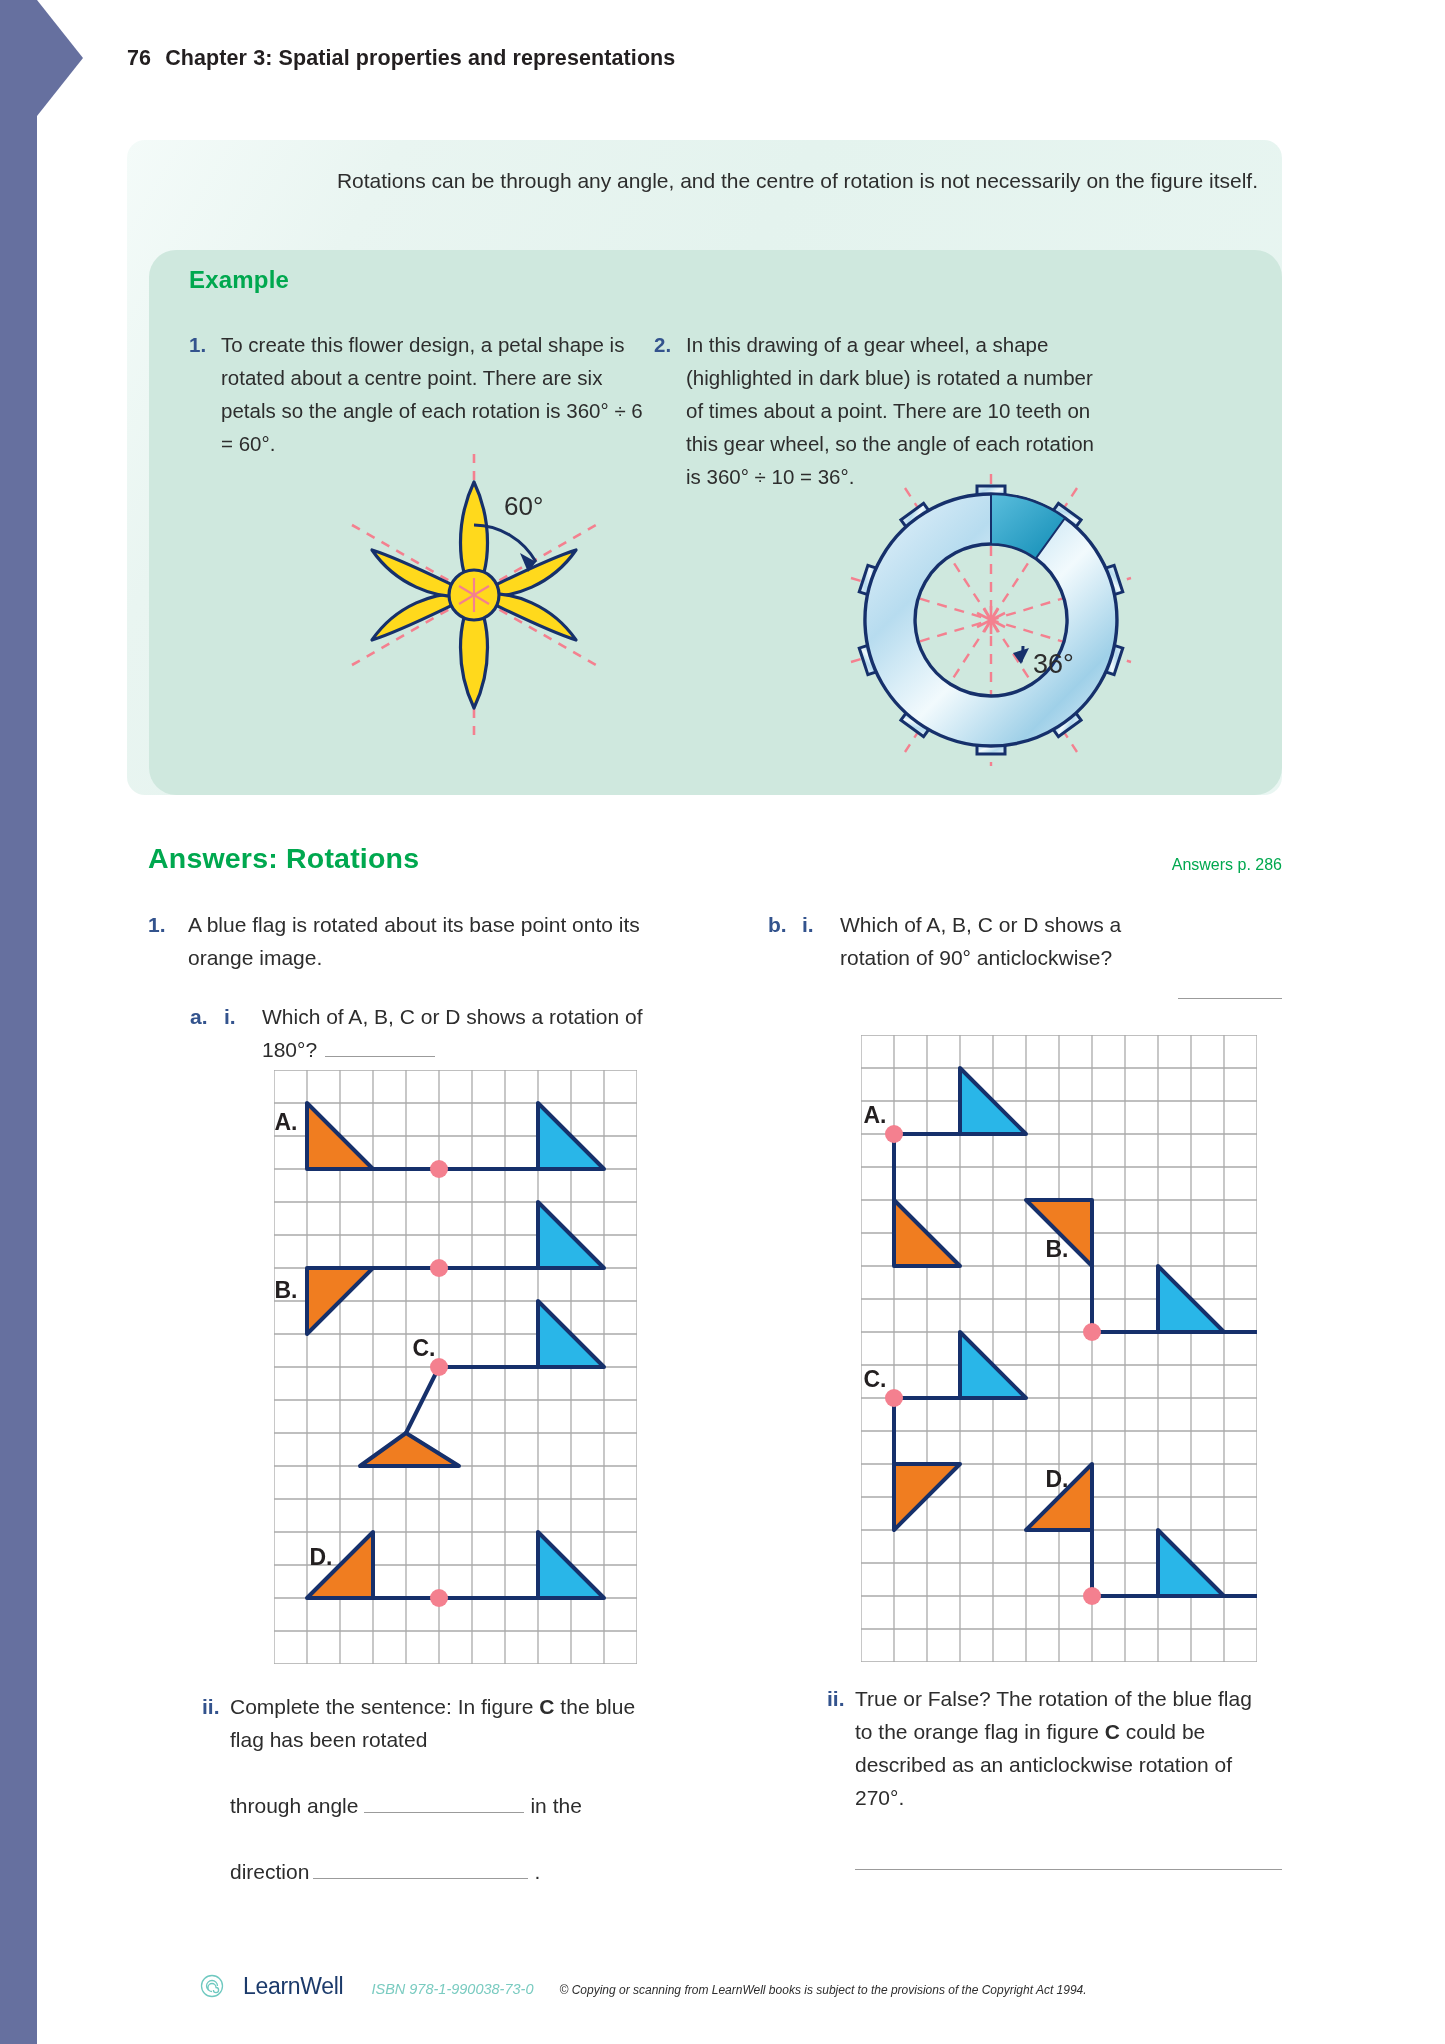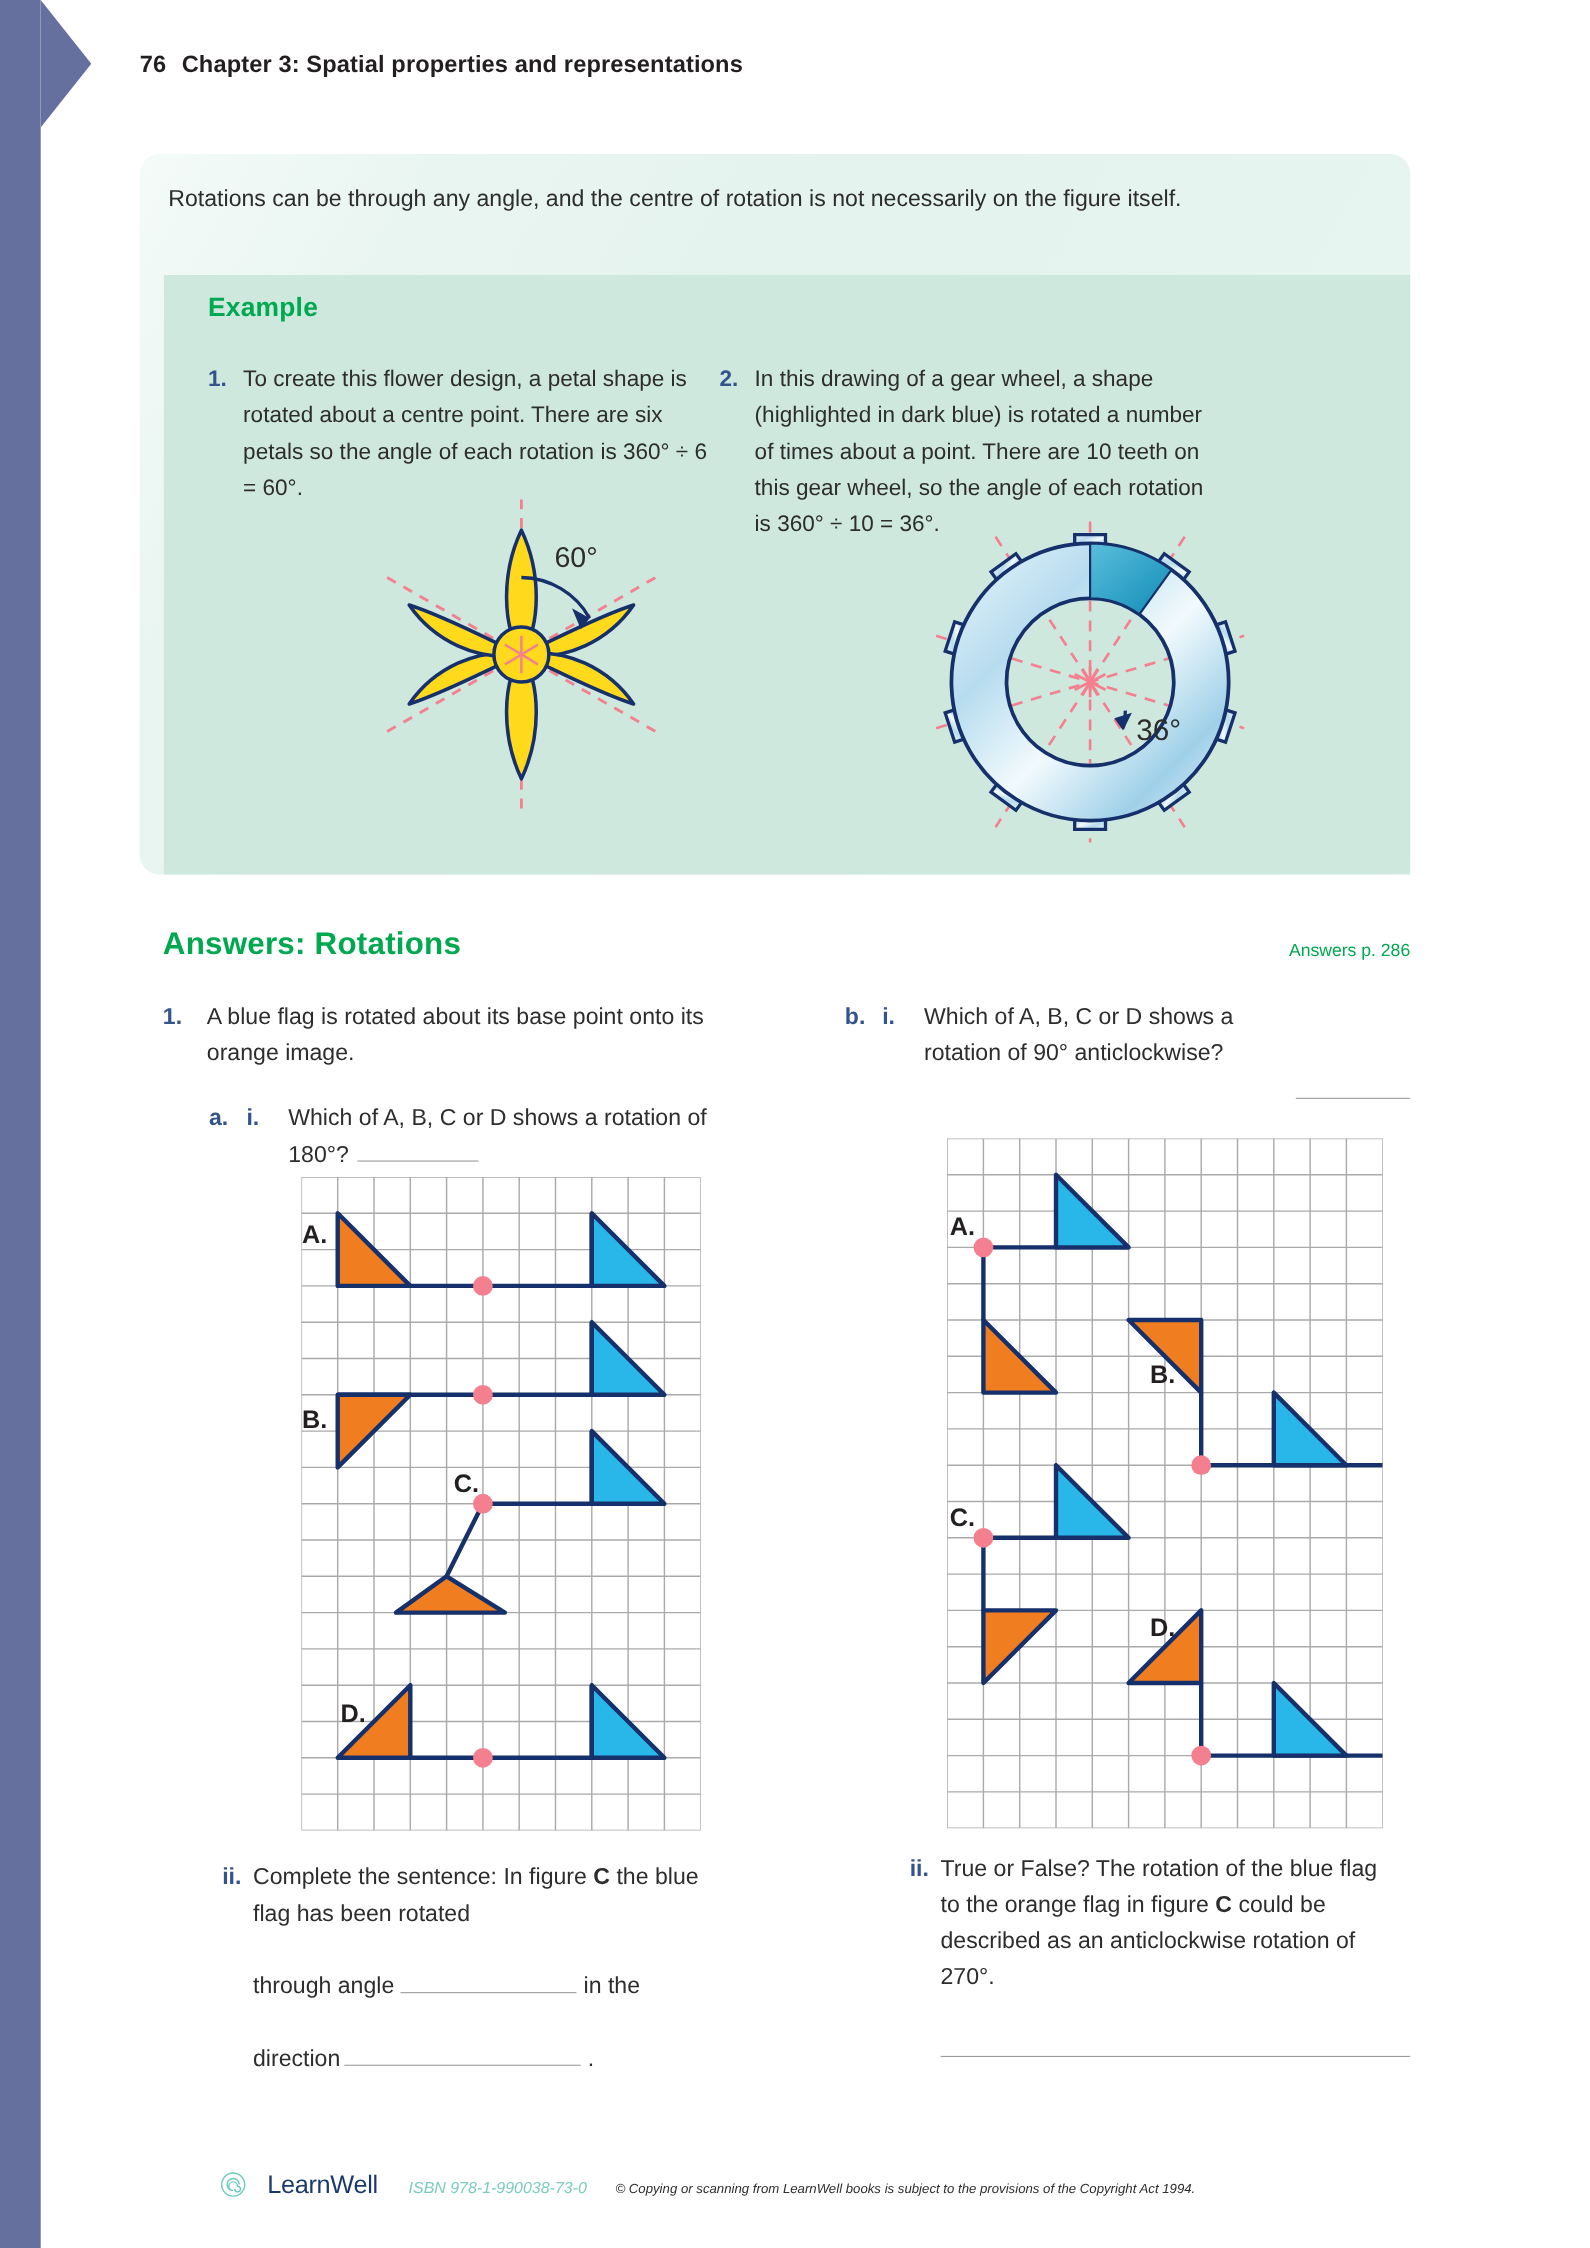--- a/index.html
+++ b/index.html
@@ -52,28 +52,30 @@
     background: linear-gradient(120deg, #f4fbf9 0%, #e9f5f1 18%, #e4f3ee 45%, #e9f6f2 100%);
     border-radius: 18px;
   }
   .intro-text {
     position: absolute;
     left: 26px; top: 24px;
     width: 1105px;
     font-size: 21px;
     line-height: 33px;
     color: #2d2d2d;
+    text-align: right;
   }
 
   
   .example-box {
     position: absolute;
     left: 22px; top: 110px;
     width: 1133px; height: 545px;
     background: #cfe8de;
+    border-radius: 27px;
   }
   .example-title {
     position: absolute;
     left: 40px; top: 16px;
     font-size: 24px;
     font-weight: bold;
     color: #00a84f;
     letter-spacing: .2px;
   }
   .ex-item {

